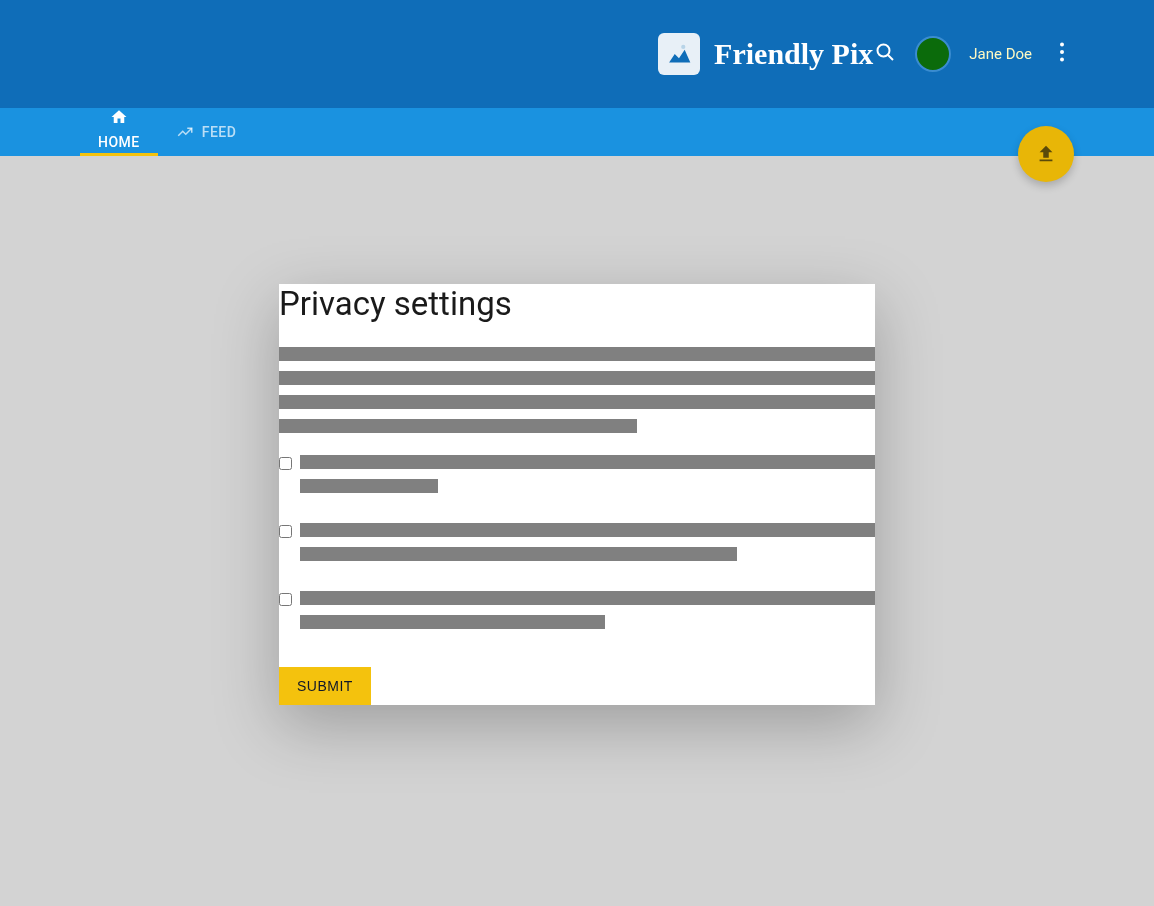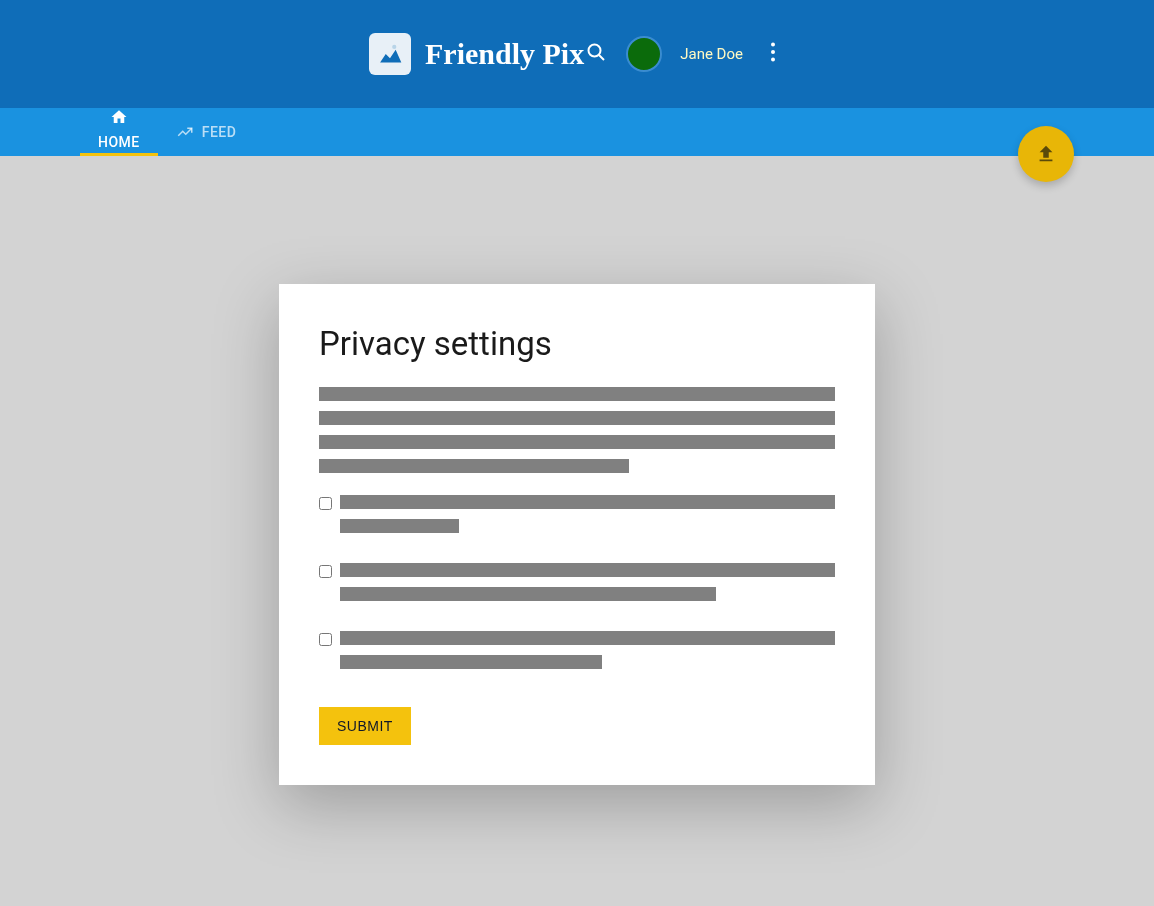--- a/index.html
+++ b/index.html
@@ -13,21 +13,21 @@
       width: 1154px;
       height: 906px;
       overflow: hidden;
     }
     .header {
       background: #0f6db8;
       height: 108px;
       display: flex;
       align-items: center;
       padding: 0 80px;
-      justify-content: center;
+      justify-content: flex-end;
     }
     .logo-area {
       display: flex;
       align-items: center;
       gap: 14px;
     }
     .logo-icon {
       width: 42px;
       height: 42px;
       background: #e8f0f7;
@@ -117,21 +117,20 @@
     }
     .content {
       position: relative;
       padding-top: 128px;
       display: flex;
       justify-content: center;
     }
     .card {
       background: #fff;
       width: 596px;
-      padding: 40px;
       box-shadow: 0 20px 60px rgba(0,0,0,0.25);
     }
     .card-title {
       font-size: 33px;
       font-weight: 400;
       color: #1a1a1a;
       margin-bottom: 24px;
     }
     .redacted-block {
       margin-bottom: 22px;

